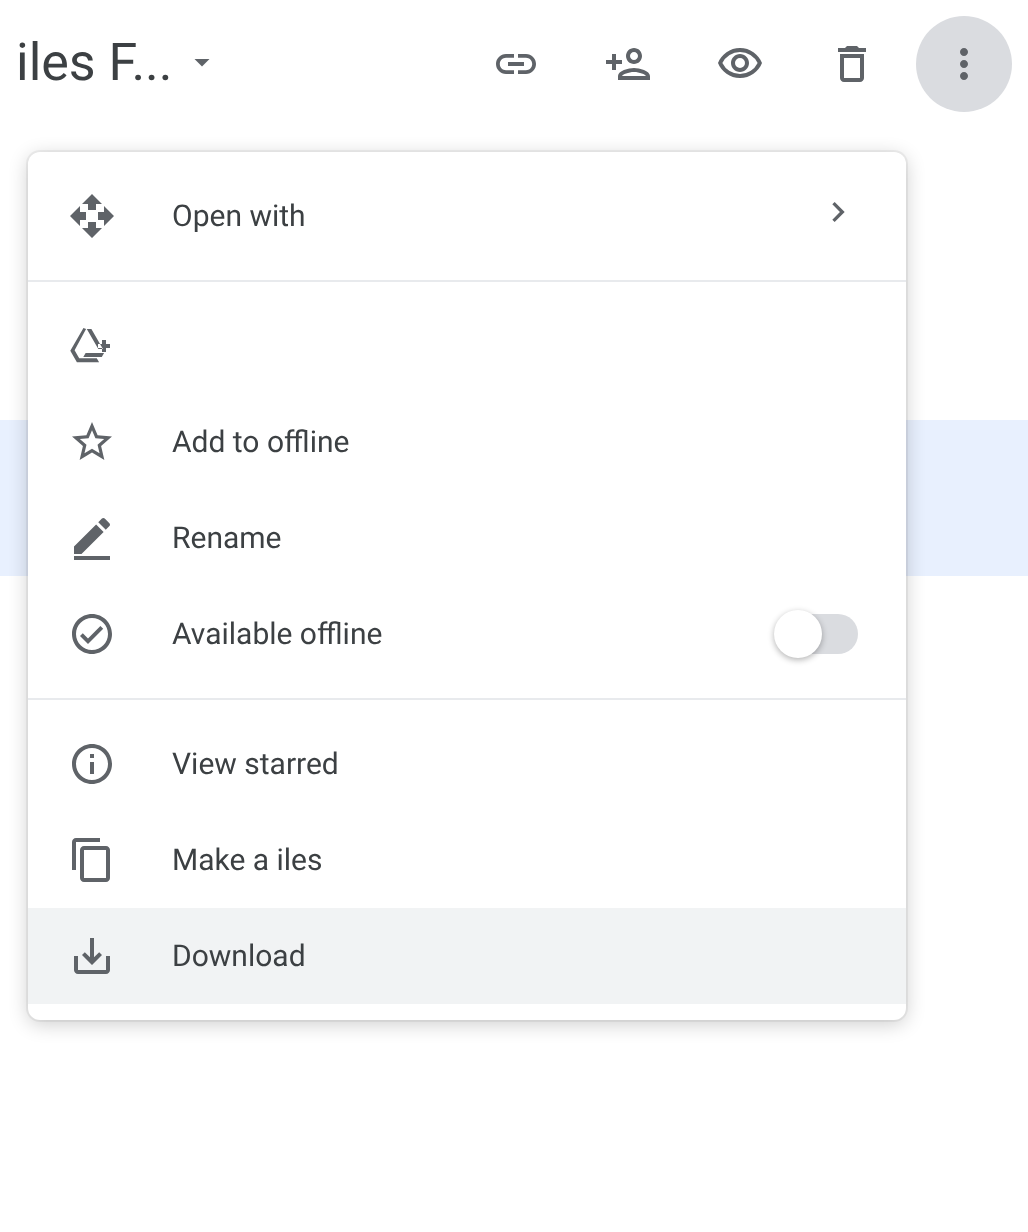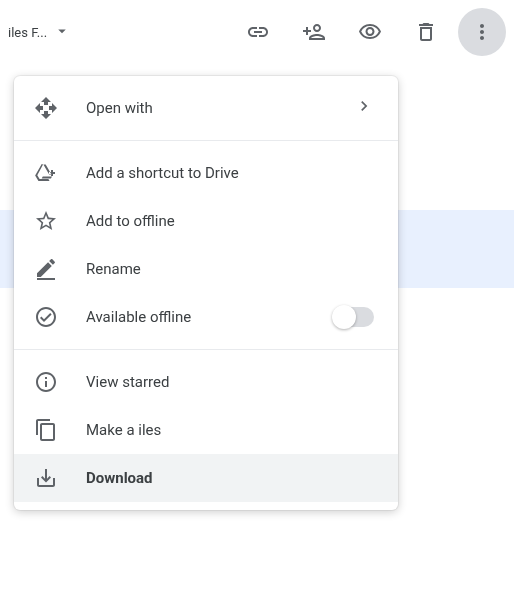--- a/index.html
+++ b/index.html
@@ -15,21 +15,21 @@
   display: flex;
   align-items: center;
   height: 64px;
   padding: 0 8px;
   gap: 8px;
 }
 .title-area {
   display: flex;
   align-items: center;
   gap: 6px;
-  font-size: 13px;
+  font-size: 26px;
   color: #3c4043;
   white-space: nowrap;
   overflow: hidden;
 }
 .title-text { overflow: hidden; text-overflow: ellipsis; }
 .toolbar-spacer { flex: 1; }
 .toolbar-btn {
   width: 48px;
   height: 48px;
   border-radius: 50%;
@@ -40,39 +40,38 @@
 }
 .toolbar-btn svg { width: 24px; height: 24px; fill: #5f6368; }
 .dropdown-caret svg { width: 18px; height: 18px; fill: #5f6368; }
 .more-btn {
   background: #dadce0;
 }
 .menu {
   position: absolute;
   top: 76px;
   left: 14px;
-  width: 384px;
+  width: 439px;
   background: #fff;
   border-radius: 6px;
   box-shadow: 0 2px 10px rgba(0,0,0,0.2), 0 0 0 1px rgba(0,0,0,0.05);
   padding: 8px 0;
 }
 .menu-item {
   display: flex;
   align-items: center;
   height: 48px;
   padding: 0 24px 0 20px;
   cursor: pointer;
   gap: 28px;
   color: #3c4043;
   font-size: 15px;
 }
 .menu-item.hover {
   background: #f1f3f4;
-  font-weight: bold;
 }
 .menu-icon {
   width: 24px;
   height: 24px;
   display: flex;
   align-items: center;
   justify-content: center;
   flex-shrink: 0;
 }
 .menu-icon svg { width: 24px; height: 24px; fill: #5f6368; }
@@ -170,21 +169,20 @@
   </div>
 
   <div class="menu-divider"></div>
 
   <div class="menu-item">
     <span class="menu-icon">
       <svg viewBox="0 0 24 24">
           <path d="M19 11h2v2h-2v2h-2v-2h-2v-2h2V9h2v2zM7.73 3L1.15 14.4l3.3 5.72h11.1l-1.16-2H5.6l-2.3-3.98L9.04 3.5 7.73 3zm1.66.5l5.77 10h2.3L11.7 3.5H9.39zm-.58 12l-1.15 2h9.23l1.15-2H8.81z"></path>
         </svg>
     </span>
-    <span class="menu-label">Add a shortcut to Drive</span>
   </div>
 
 
   <div class="menu-item">
     <span class="menu-icon">
       <svg viewBox="0 0 24 24">
           <path d="M22 9.24l-7.19-.62L12 2 9.19 8.63 2 9.24l5.46 4.73L5.82 21 12 17.27 18.18 21l-1.63-7.03L22 9.24zM12 15.4l-3.76 2.27 1-4.28-3.32-2.88 4.38-.38L12 6.1l1.71 4.04 4.38.38-3.32 2.88 1 4.28L12 15.4z"></path>
         </svg>
     </span>
     <span class="menu-label">Add to offline</span>

